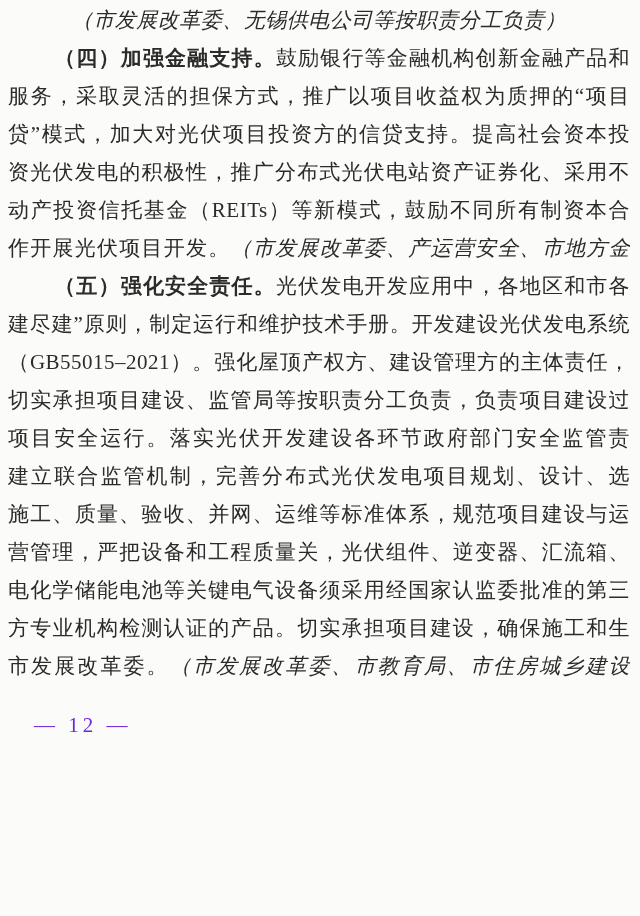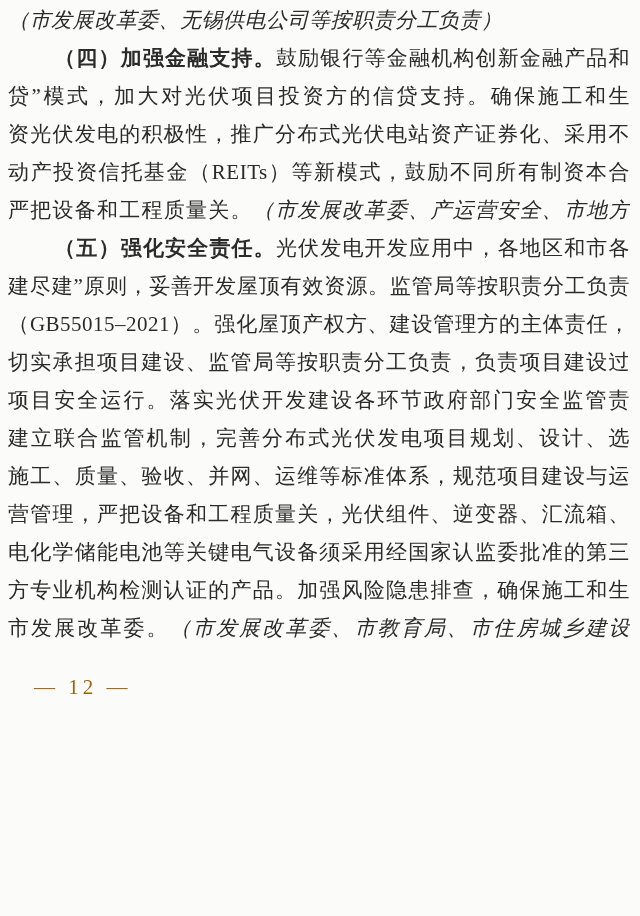--- a/index.html
+++ b/index.html
@@ -22,21 +22,21 @@
     color: #2b2b2b;
   }
   .doc-body {
     width: 622px;
   }
   .line {
     height: 38px;
     line-height: 38px;
     font-size: 21px;
     letter-spacing: 0.5px;
-    text-align: left;
+    text-align: center;
     overflow: hidden;
   }
   .line.fill {
     text-align: justify;
     text-align-last: justify;
     text-justify: inter-character;
   }
   .line.indent {
     text-indent: 2.2em;
   }
@@ -55,43 +55,44 @@
   }
   .seg-kai-bold {
     font-style: italic;
     font-weight: normal;
   }
   .footer {
     margin-top: 26px;
     padding-left: 26px;
     font-size: 21px;
     line-height: 28px;
-    color: #a16207;
+    color: #6d28d9;
     letter-spacing: 4px;
   }
 </style>
 </head>
 <body>
 
 <div class="page">
   <div class="doc-body">
       <div class="line"><span class="seg-kai">（市发展改革委、无锡供电公司等按职责分工负责）</span></div>
       <div class="line indent fill"><span class="seg-bold">（四）加强金融支持。</span><span class="seg-normal">鼓励银行等金融机构创新金融产品和</span></div>
-      <div class="line fill"><span class="seg-normal">贷”模式，加大对光伏项目投资方的信贷支持。确保施工和生</span></div>
+      <div class="line fill"><span class="seg-normal">服务，采取灵活的担保方式，推广以项目收益权为质押的“项目</span></div>
+      <div class="line fill"><span class="seg-normal">贷”模式，加大对光伏项目投资方的信贷支持。提高社会资本投</span></div>
       <div class="line fill"><span class="seg-normal">资光伏发电的积极性，推广分布式光伏电站资产证券化、采用不</span></div>
       <div class="line fill"><span class="seg-normal">动产投资信托基金（REITs）等新模式，鼓励不同所有制资本合</span></div>
-      <div class="line fill"><span class="seg-normal">严把设备和工程质量关。</span><span class="seg-kai">（市发展改革委、产运营安全、市地方金融</span></div>
+      <div class="line fill"><span class="seg-normal">作开展光伏项目开发。</span><span class="seg-kai">（市发展改革委、产运营安全、市地方金融</span></div>
       <div class="line indent fill"><span class="seg-bold">（五）强化安全责任。</span><span class="seg-normal">光伏发电开发应用中，各地区和市各</span></div>
-      <div class="line fill"><span class="seg-normal">建尽建”原则，妥善开发屋顶有效资源。监管局等按职责分工负责</span></div>
+      <div class="line fill"><span class="seg-normal">建尽建”原则，制定运行和维护技术手册。开发建设光伏发电系统</span></div>
       <div class="line fill"><span class="seg-normal">（GB55015–2021）。强化屋顶产权方、建设管理方的主体责任，</span></div>
       <div class="line fill"><span class="seg-normal">切实承担项目建设、监管局等按职责分工负责，负责项目建设过程</span></div>
       <div class="line fill"><span class="seg-normal">项目安全运行。落实光伏开发建设各环节政府部门安全监管责任，</span></div>
       <div class="line fill"><span class="seg-normal">建立联合监管机制，完善分布式光伏发电项目规划、设计、选材、</span></div>
       <div class="line fill"><span class="seg-normal">施工、质量、验收、并网、运维等标准体系，规范项目建设与运</span></div>
       <div class="line fill"><span class="seg-normal">营管理，严把设备和工程质量关，光伏组件、逆变器、汇流箱、</span></div>
       <div class="line fill"><span class="seg-normal">电化学储能电池等关键电气设备须采用经国家认监委批准的第三</span></div>
-      <div class="line fill"><span class="seg-normal">方专业机构检测认证的产品。加强风险隐患排查，确保施工和生</span></div>
+      <div class="line fill"><span class="seg-normal">方专业机构检测认证的产品。切实承担项目建设，确保施工和生</span></div>
       <div class="line fill"><span class="seg-normal">市发展改革委。</span><span class="seg-kai-bold">（市发展改革委、市教育局、市住房城乡建设局、</span></div>
     </div>
   <div class="footer">
     <span>— 12 —</span>
   </div>
 </div>
 
 </body></html>

